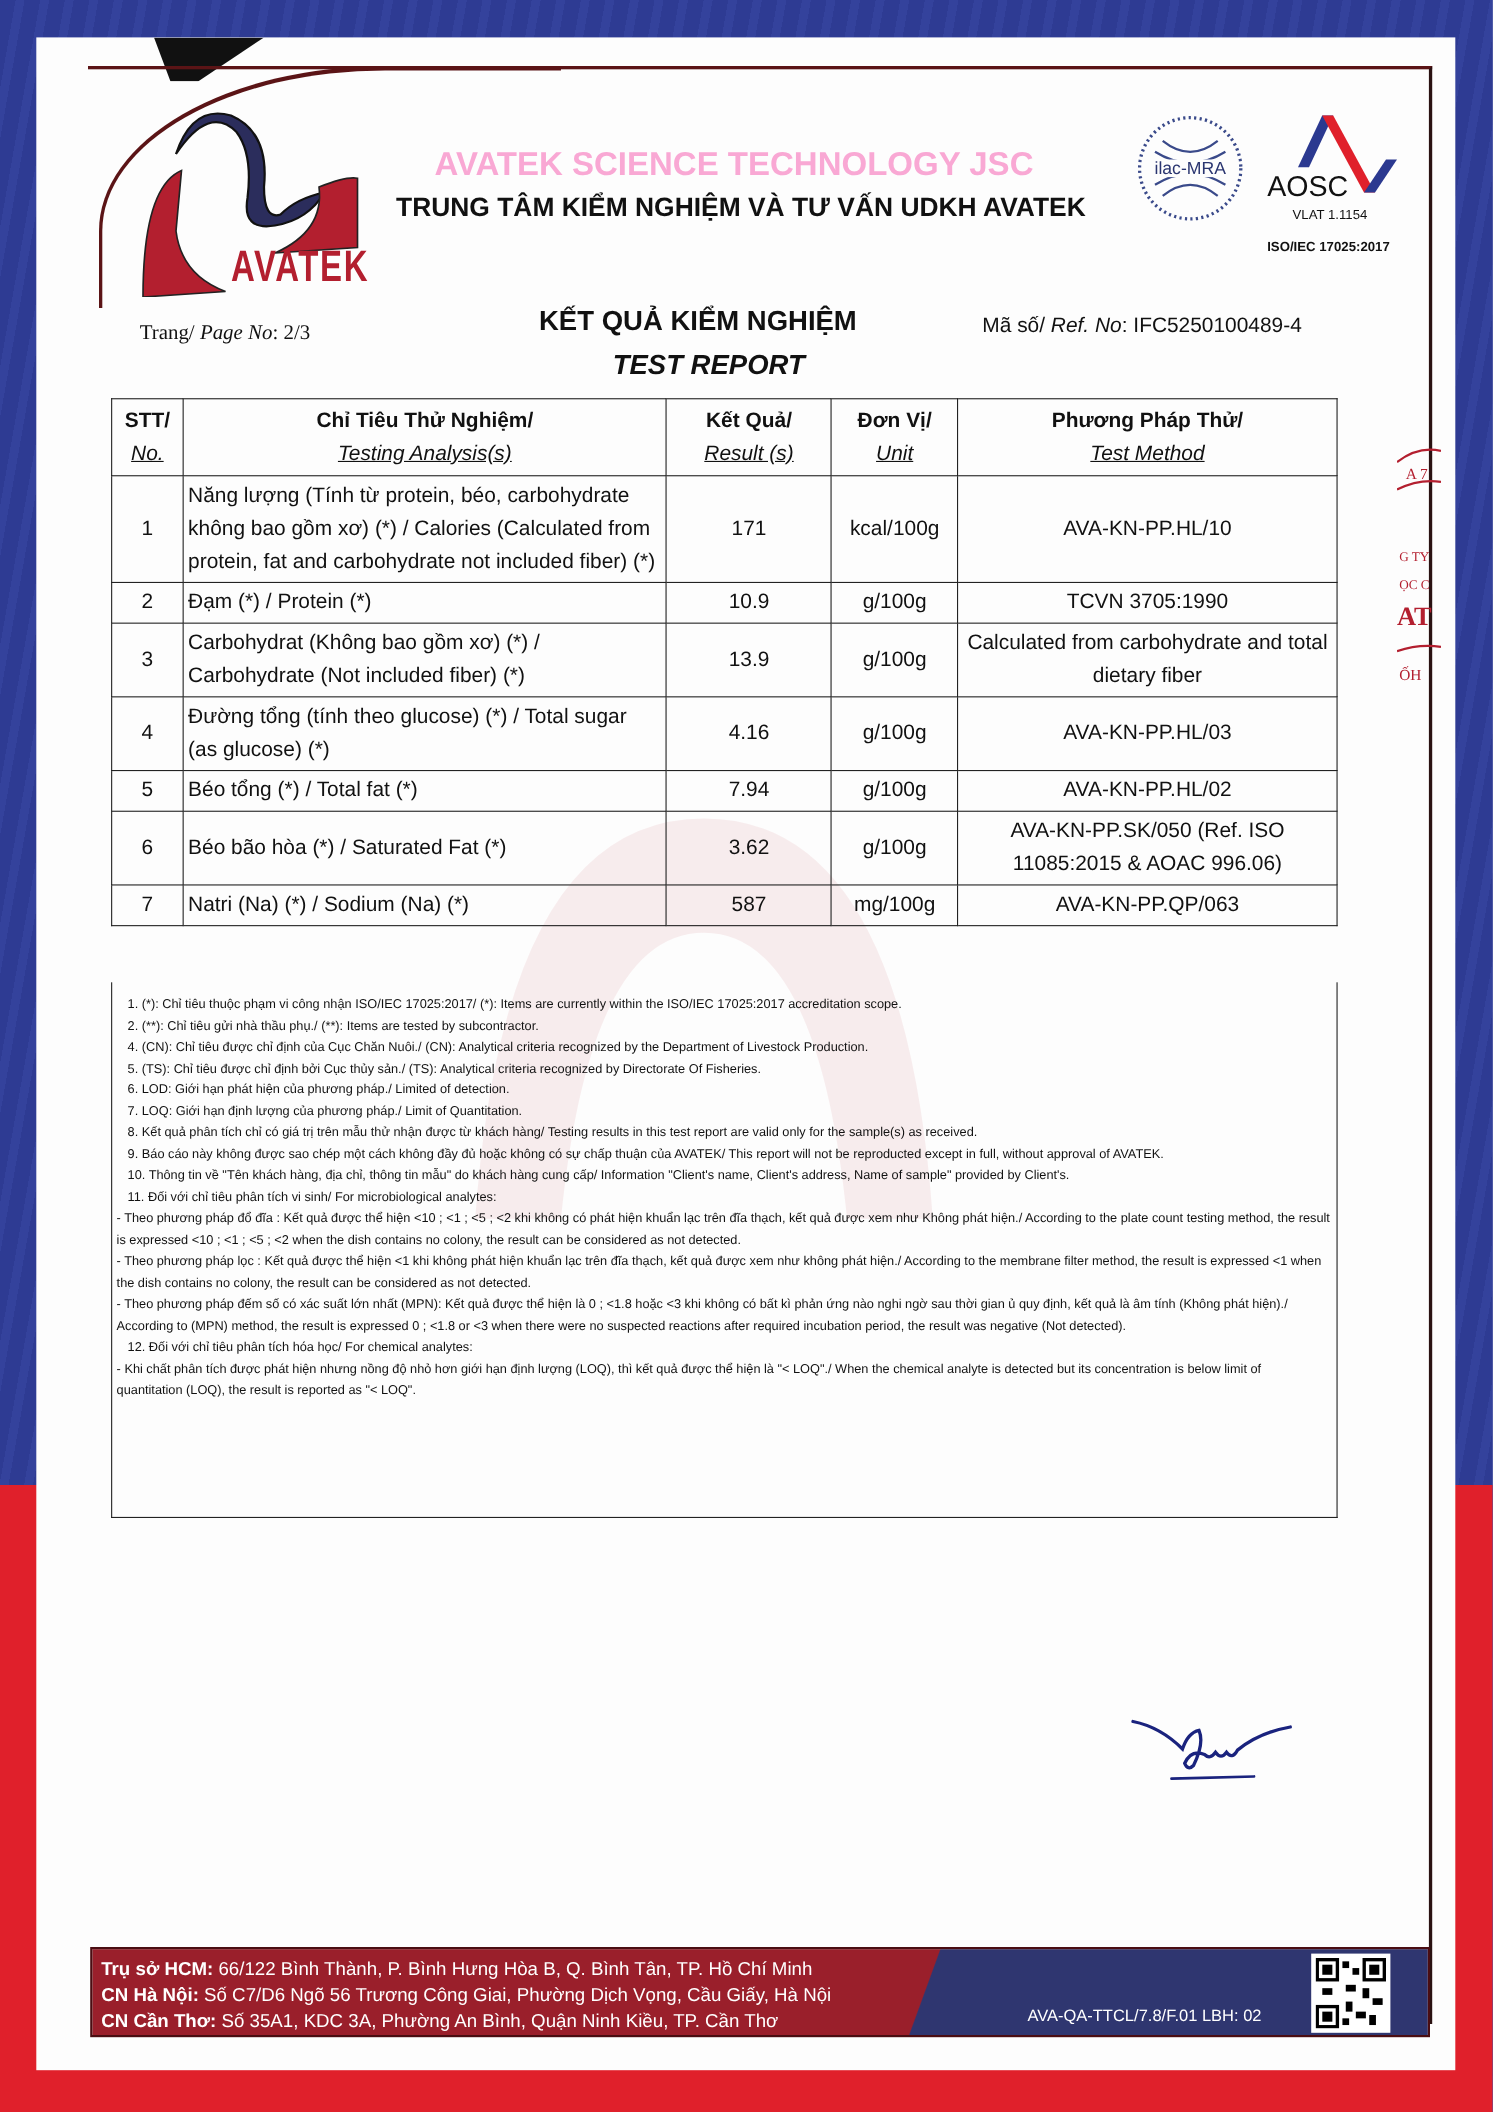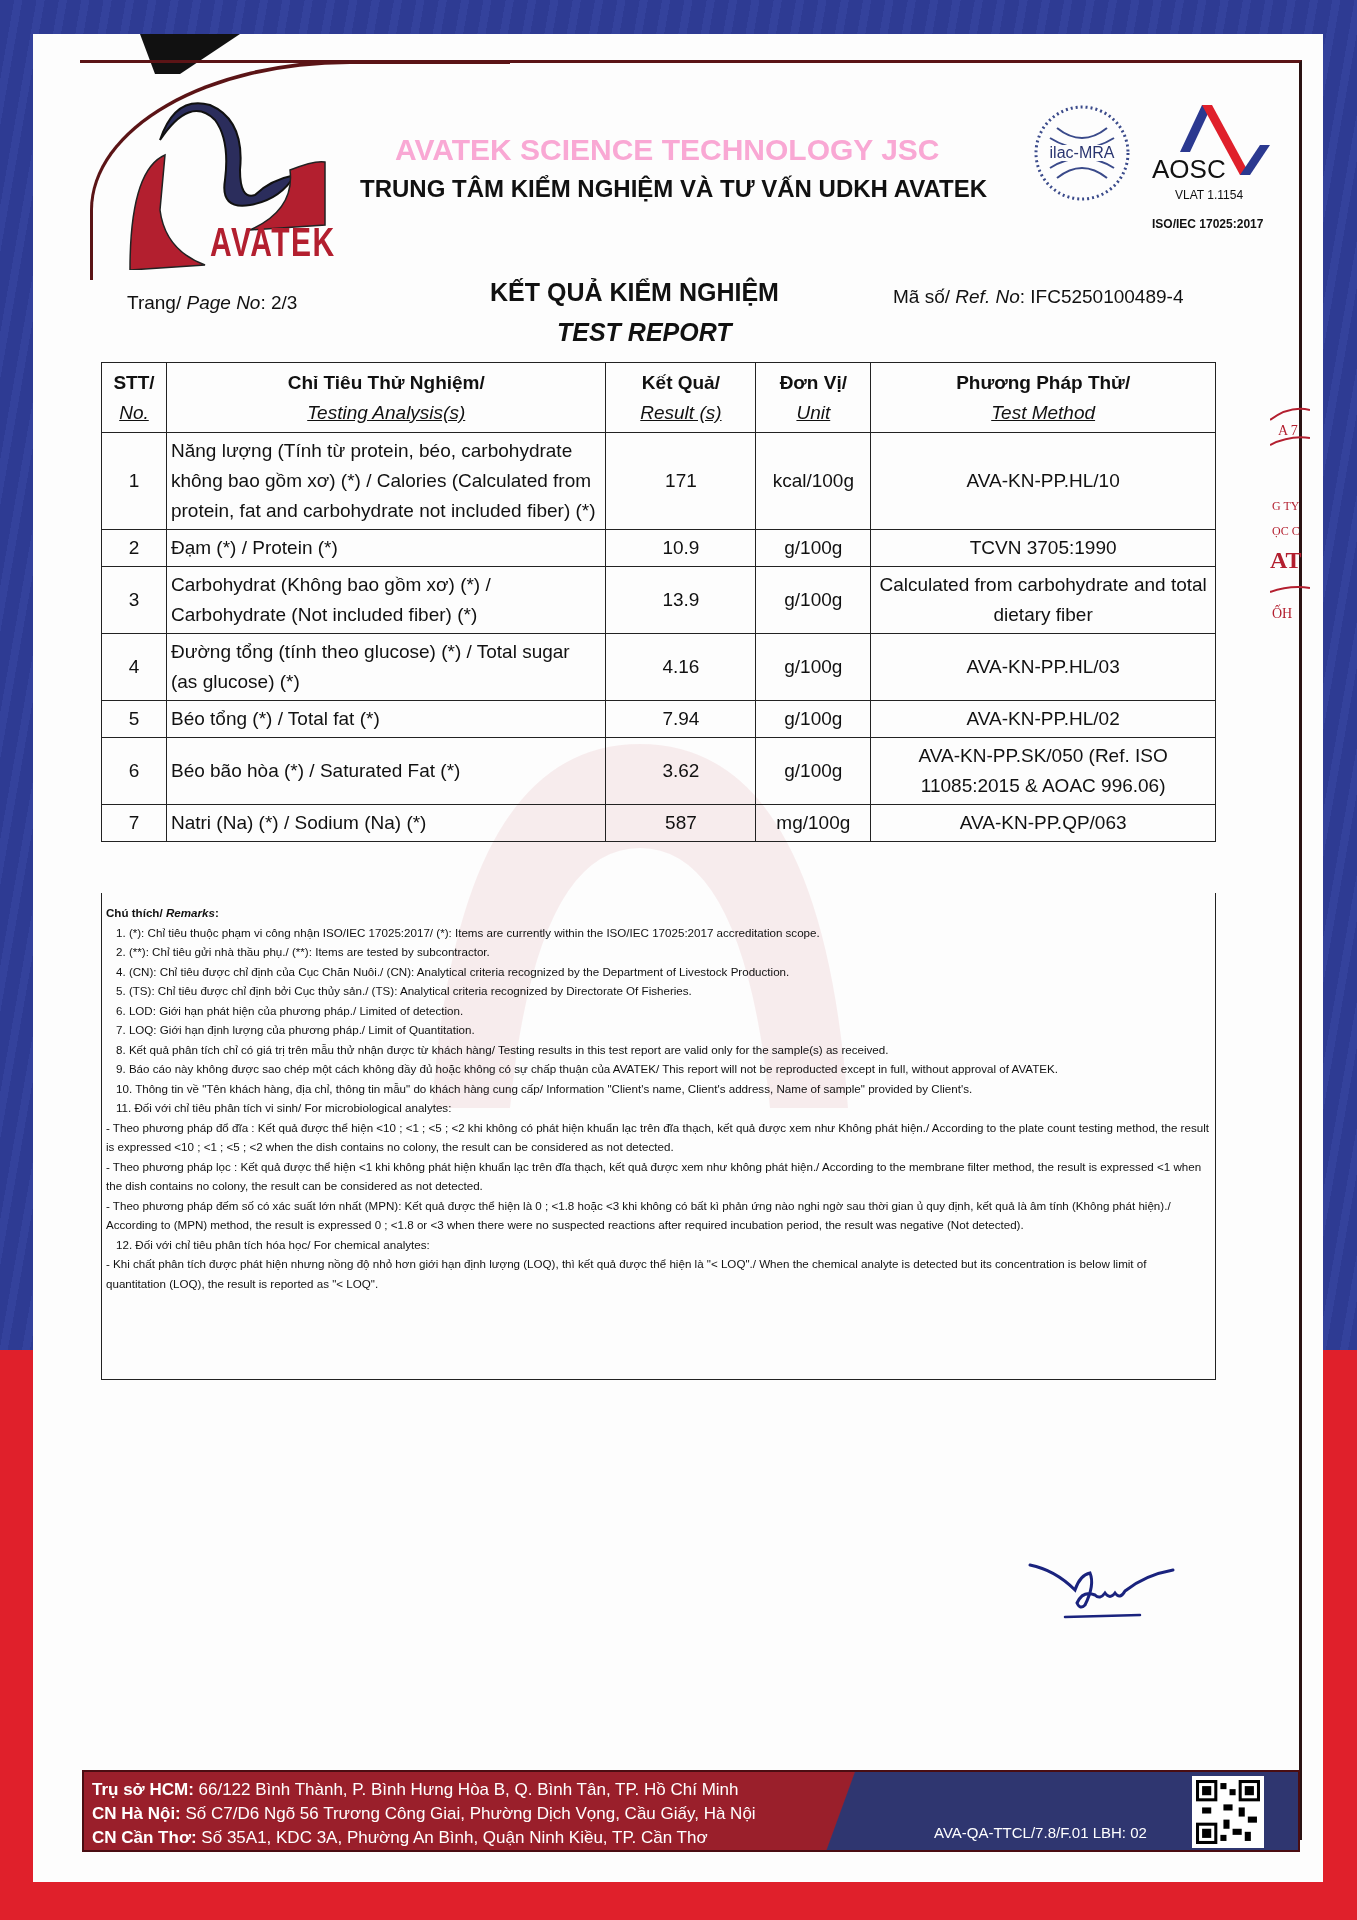--- a/index.html
+++ b/index.html
@@ -48,21 +48,21 @@
     position: absolute; left: 395px; top: 133px; font-size: 30px; font-weight: bold; color: #f9a8d4;
   }
   .company-sub {
     position: absolute; left: 360px; top: 175px; font-size: 24px; font-weight: bold; color: #111;
   }
   .ilac { position: absolute; left: 1032px; top: 103px; width: 100px; height: 100px; }
   .aosc { position: absolute; left: 1150px; top: 100px; width: 125px; height: 90px; }
   .aosc-vlat { position: absolute; left: 1175px; top: 188px; font-size: 12px; font-weight: normal; }
   .aosc-iso { position: absolute; left: 1152px; top: 217px; font-size: 12px; font-weight: bold; }
 
-  .page-no { position: absolute; left: 127px; top: 292px; font-size: 19px; }
+  .page-no { position: absolute; left: 127px; top: 292px; font-size: 19px; font-family: Liberation Serif, serif; }
   .report-title-vn { position: absolute; left: 490px; top: 278px; font-size: 25px; font-weight: bold; }
   .report-title-en { position: absolute; left: 557px; top: 318px; font-size: 25px; font-weight: bold; font-style: italic; }
   .ref-no { position: absolute; left: 893px; top: 286px; font-size: 19px; }
   i { font-style: italic; }
 
   
   table.results {
     position: absolute; left: 101px; top: 362px; width: 1115px;
     border-collapse: collapse; font-size: 19px; background: transparent;
   }
@@ -234,21 +234,20 @@
       <td>7</td>
       <td class="analysis">Natri (Na) (*) / Sodium (Na) (*)</td>
       <td>587</td>
       <td>mg/100g</td>
       <td>AVA-KN-PP.QP/063</td>
     </tr>
   </tbody>
 </table>
 
 <div class="remarks">
-  <div class="r-title"><span>Chú thích/ </span><i>Remarks</i>:</div>
   <div class="r-item">1. (*): Chỉ tiêu thuộc phạm vi công nhận ISO/IEC 17025:2017/ (*): Items are currently within the ISO/IEC 17025:2017 accreditation scope.</div>
   <div class="r-item">2. (**): Chỉ tiêu gửi nhà thầu phụ./ (**): Items are tested by subcontractor.</div>
   <div class="r-item">4. (CN): Chỉ tiêu được chỉ định của Cục Chăn Nuôi./ (CN): Analytical criteria recognized by the Department of Livestock Production.</div>
   <div class="r-item">5. (TS): Chỉ tiêu được chỉ định bởi Cục thủy sản./ (TS): Analytical criteria recognized by Directorate Of Fisheries.</div>
   <div class="r-item">6. LOD: Giới hạn phát hiện của phương pháp./ Limited of detection.</div>
   <div class="r-item">7. LOQ: Giới hạn định lượng của phương pháp./ Limit of Quantitation.</div>
   <div class="r-item">8. Kết quả phân tích chỉ có giá trị trên mẫu thử nhận được từ khách hàng/ Testing results in this test report are valid only for the sample(s) as received.</div>
   <div class="r-item">9. Báo cáo này không được sao chép một cách không đầy đủ hoặc không có sự chấp thuận của AVATEK/ This report will not be reproducted except in full, without approval of AVATEK.</div>
   <div class="r-item">10. Thông tin về "Tên khách hàng, địa chỉ, thông tin mẫu" do khách hàng cung cấp/ Information "Client's name, Client's address, Name of sample" provided by Client's.</div>
   <div class="r-item">11. Đối với chỉ tiêu phân tích vi sinh/ For microbiological analytes:</div>

